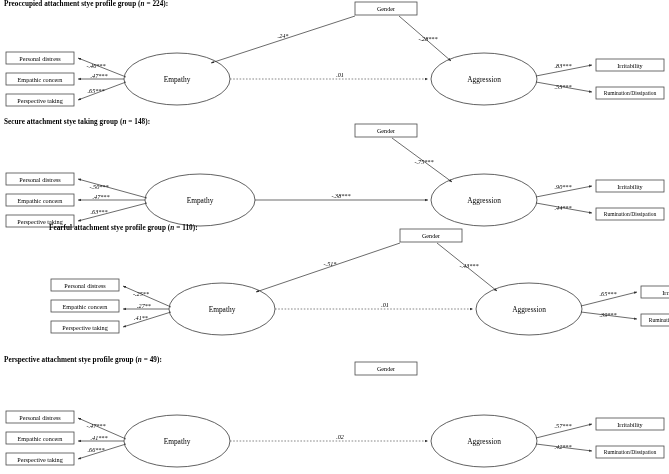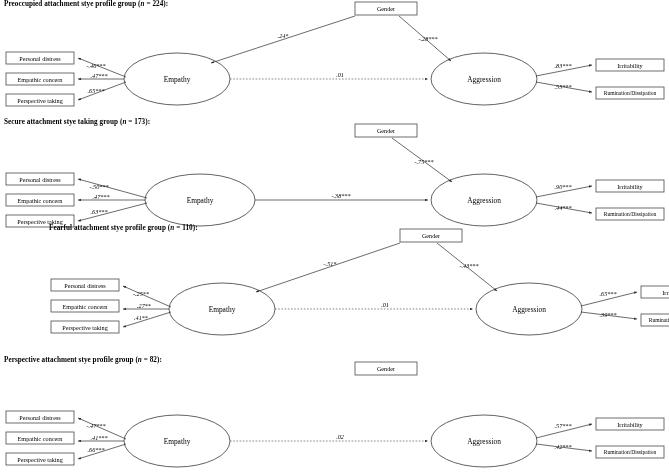--- a/index.html
+++ b/index.html
@@ -140,21 +140,21 @@
 
       <path class="path-line" marker-end="url(#ah1)" d="M399,16 L451,61"></path>
       <text class="coef" x="428" y="41" text-anchor="middle">-.28***</text>
 
       <path class="path-dotted" marker-end="url(#ah1)" d="M230,79 L428,79"></path>
       <text class="coef" x="340" y="77" text-anchor="middle">.01</text>
     </svg>
   </div>
 
   <div class="group-block" id="block-1" style="top:118px;height:120px;">
-    <div class="group-title"><span>Secure attachment stye taking group (</span><span class="ital">n</span><span> = 173):</span></div>
+    <div class="group-title"><span>Secure attachment stye taking group (</span><span class="ital">n</span><span> = 148):</span></div>
     <svg class="diagram" height="120" viewBox="0 0 669 120">
       <defs>
         <marker id="ah2" markerWidth="5" markerHeight="5" refX="4.2" refY="1.8" orient="auto">
           <path d="M0,0 L4.2,1.8 L0,3.6 z" fill="#2b2b2b"></path>
         </marker>
       </defs>
 
       <rect class="node-box" x="355" y="6" width="62" height="13"></rect>
       <text class="boxlabel" x="386" y="15" text-anchor="middle">Gender</text>
 
@@ -249,21 +249,21 @@
 
       <path class="path-line" marker-end="url(#ah3)" d="M392,19 L452,67"></path>
       <text class="coef" x="424" y="44" text-anchor="middle">-.43***</text>
 
       <path class="path-dotted" marker-end="url(#ah3)" d="M230,85 L428,85"></path>
       <text class="coef" x="340" y="83" text-anchor="middle">.01</text>
     </svg>
   </div>
 
   <div class="group-block" id="block-3" style="top:356px;height:118px;">
-    <div class="group-title"><span>Perspective attachment stye profile group (</span><span class="ital">n</span><span> = 82):</span></div>
+    <div class="group-title"><span>Perspective attachment stye profile group (</span><span class="ital">n</span><span> = 49):</span></div>
     <svg class="diagram" height="118" viewBox="0 0 669 118">
       <defs>
         <marker id="ah4" markerWidth="5" markerHeight="5" refX="4.2" refY="1.8" orient="auto">
           <path d="M0,0 L4.2,1.8 L0,3.6 z" fill="#2b2b2b"></path>
         </marker>
       </defs>
 
       <rect class="node-box" x="355" y="6" width="62" height="13"></rect>
       <text class="boxlabel" x="386" y="15" text-anchor="middle">Gender</text>
 

